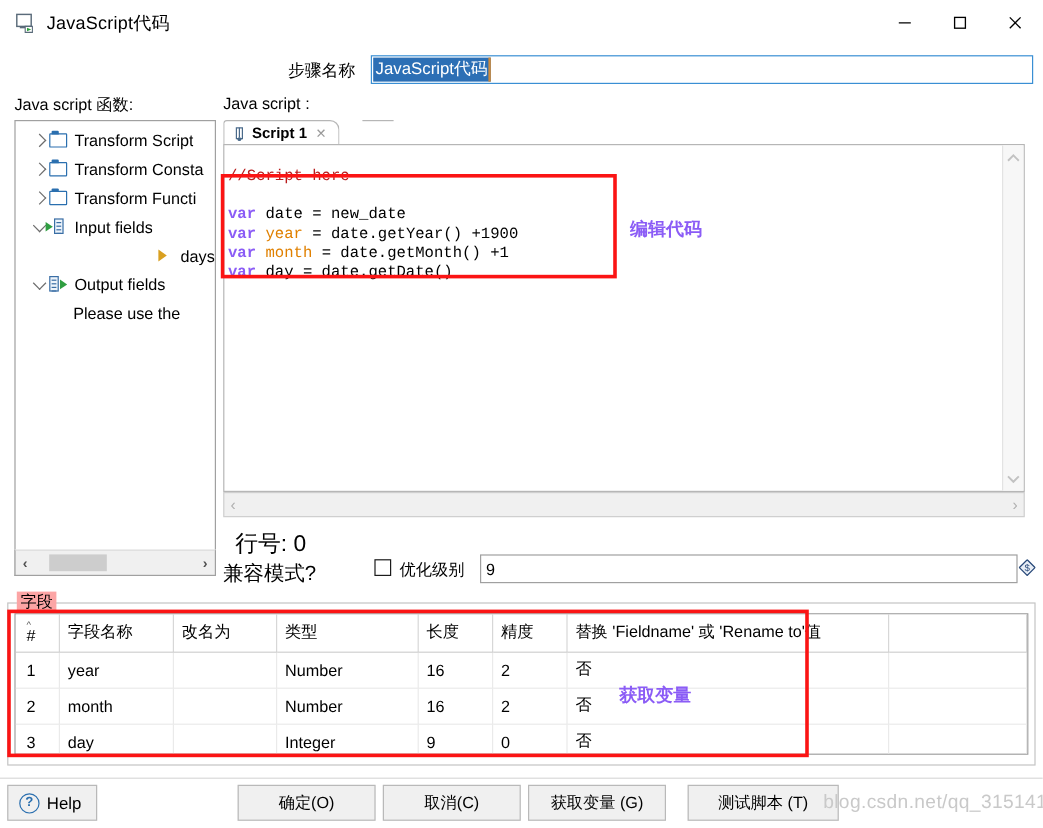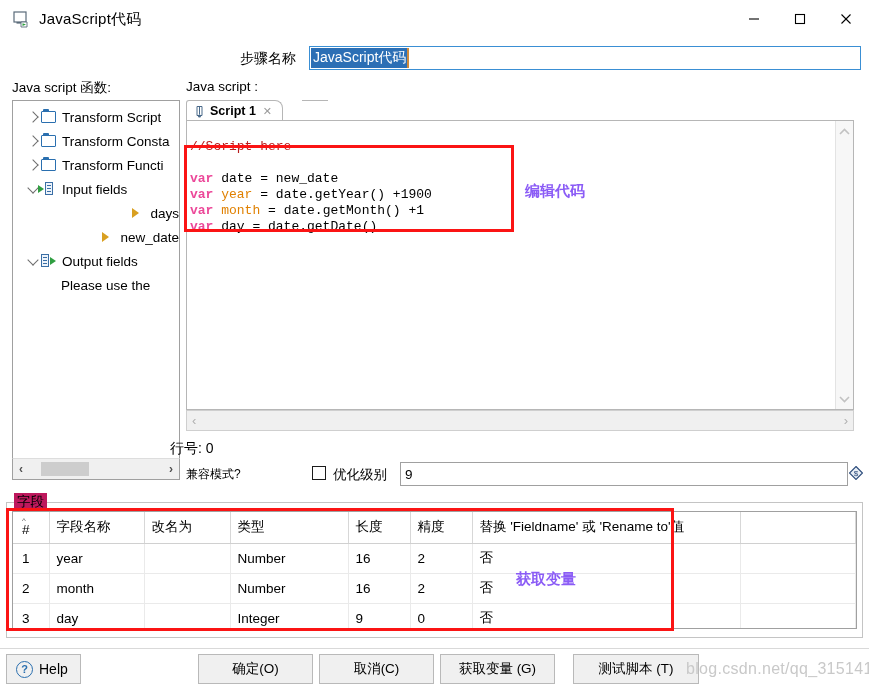--- a/index.html
+++ b/index.html
@@ -92,49 +92,49 @@
     background:linear-gradient(to bottom right, #fff 0 50%, transparent 50% 100%);}
   .code-area{
     position:absolute;left:0;top:20px;width:668px;height:290px;
     border:1px solid #b6b6b6;background:#fff;box-sizing:border-box;overflow:hidden;
   }
   .code-text{
     font-family:"Liberation Mono","DejaVu Sans Mono",monospace;
     font-size:13px;line-height:16px;padding:2px 0 0 3px;white-space:pre;
   }
   .c-comment{color:#b91c1c;}
-  .c-kw{color:#ec4899;font-weight:bold;}
+  .c-kw{color:#8b5cf6;font-weight:bold;}
   .c-var{color:#e08000;}
   .c-plain{color:#000;}
   .vscroll{
     position:absolute;right:0;top:0;width:17px;height:288px;background:#f7f7f7;border-left:1px solid #e3e3e3;
   }
   .vscroll .vtop,.vscroll .vbot{position:absolute;left:0;width:17px;height:17px;display:flex;align-items:center;justify-content:center;color:#b8b8b8;font-size:11px;}
   .vscroll .vtop{top:2px;}
   .vscroll .vbot{bottom:2px;}
   .hscroll{
     position:absolute;left:0;top:310px;width:668px;height:21px;background:#f0f0f0;
     border:1px solid #cfcfcf;box-sizing:border-box;display:flex;align-items:center;justify-content:space-between;
     color:#b0b0b0;font-size:13px;padding:0 5px;
   }
 
   
-  .lineno{position:absolute;left:170px;top:440px;font-size:14px;}
-  .compat{position:absolute;left:186px;top:466px;font-size:12px;}
+  .lineno{position:absolute;left:196px;top:440px;font-size:19px;}
+  .compat{position:absolute;left:186px;top:466px;font-size:17px;}
   .optchk{position:absolute;left:312px;top:466px;width:14px;height:14px;border:1.4px solid #1b1b1b;background:#fff;box-sizing:border-box;}
   .optlabel{position:absolute;left:333px;top:466px;font-size:13.5px;}
   .optfield{
     position:absolute;left:400px;top:462px;width:448px;height:24px;
     border:1px solid #a0a0a0;background:#fff;box-sizing:border-box;
     display:flex;align-items:center;padding-left:4px;font-size:13.5px;
   }
   .varico{position:absolute;left:849px;top:466px;width:14px;height:14px;}
 
   
-  .grp-label{position:absolute;left:14px;top:493px;font-size:13.5px;background:#be185d;padding:0 3px;z-index:3;}
+  .grp-label{position:absolute;left:14px;top:493px;font-size:13.5px;background:#fca5a5;padding:0 3px;z-index:3;}
   .grp-box{position:absolute;left:6px;top:502px;width:857px;height:136px;border:1px solid #c4c4c4;box-sizing:border-box;}
   .table-wrap{
     position:absolute;left:12px;top:511px;width:845px;height:118px;
     border:1px solid #a0a0a0;background:#fff;box-sizing:border-box;overflow:hidden;
   }
   table.grid{border-collapse:collapse;width:100%;font-size:13.5px;table-layout:fixed;}
   table.grid th{
     font-weight:normal;text-align:left;padding:3px 0 4px 7px;height:24px;
     border-right:1px solid #d7d7d7;border-bottom:1px solid #d0d0d0;background:#fff;
     vertical-align:middle;white-space:nowrap;overflow:hidden;
@@ -266,26 +266,20 @@
       <span class="tlabel">Input fields</span>
     </div>
 
     <div class="tnode indent2">
       <span class="tico">
           <i class="tri-y" style="position:absolute;top:3px;left:3px;"></i>
         </span>
       <span class="tlabel">days</span>
     </div>
 
-    <div class="tnode indent2">
-      <span class="tico">
-          <i class="tri-y" style="position:absolute;top:3px;left:3px;"></i>
-        </span>
-      <span class="tlabel">new_date</span>
-    </div>
 
     <div class="tnode indent1">
       <span class="arrow">
           <i class="chev down"></i>
         </span>
       <span class="tico">
         <i class="fldico" style="left:0;"></i>
           <i class="garrow post" style="left:9px;"></i>
       </span>
       <span class="tlabel">Output fields</span>

